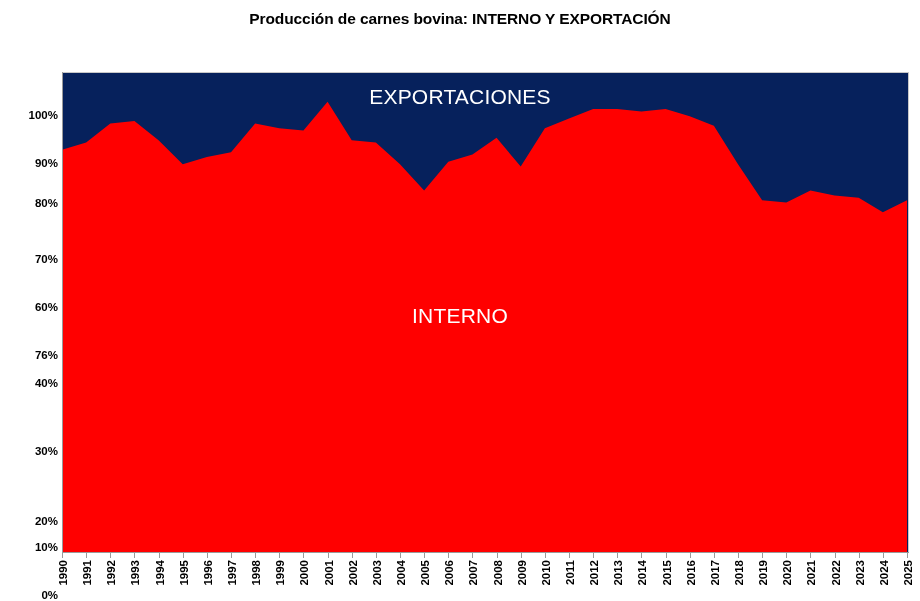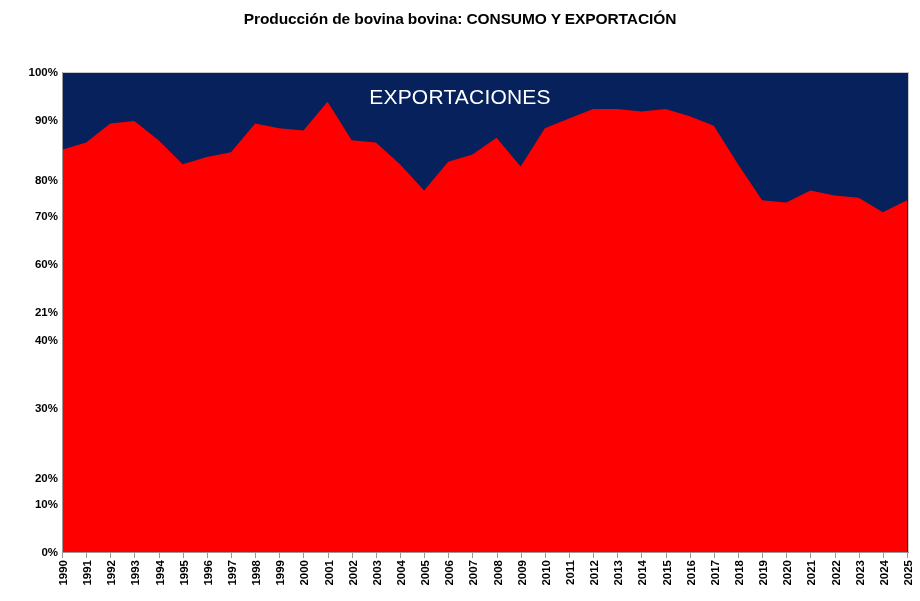--- a/index.html
+++ b/index.html
@@ -81,20 +81,21 @@
   
   .y-tick {
     position: absolute;
     right: 0;
     width: 54px;
     text-align: right;
     font-size: 11.5px;
     font-weight: bold;
     color: #000000;
     line-height: 12px;
+    margin-top: 43px;
   }
   #y-axis {
     position: absolute;
     left: 0;
     top: 0;
     width: 58px;
     height: 601px;
   }
 
   
@@ -160,49 +161,50 @@
     box-sizing: border-box;
     pointer-events: none;
   }
 </style>
 </head>
 <body>
 
 <div id="chart-root">
 
   <div id="title-block">
-    <div class="title-line">Producción de bovina bovina: CONSUMO Y EXPORTACIÓN</div>
+    <div class="title-line">Producción de carnes bovina: INTERNO Y EXPORTACIÓN</div>
   </div>
 
   <div id="y-axis">
       <div class="y-tick" style="top: 546px;">0%</div>
       <div class="y-tick" style="top: 498px;">10%</div>
       <div class="y-tick" style="top: 472px;">20%</div>
       <div class="y-tick" style="top: 402px;">30%</div>
       <div class="y-tick" style="top: 334px;">40%</div>
-      <div class="y-tick" style="top: 306px;">21%</div>
+      <div class="y-tick" style="top: 306px;">76%</div>
       <div class="y-tick" style="top: 258px;">60%</div>
       <div class="y-tick" style="top: 210px;">70%</div>
-      <div class="y-tick" style="top: 174px;">80%</div>
+      <div class="y-tick" style="top: 154px;">80%</div>
       <div class="y-tick" style="top: 114px;">90%</div>
       <div class="y-tick" style="top: 66px;">100%</div>
     </div>
 
   <div id="plot-area" style="background: rgb(6, 33, 92);">
     <svg id="area-svg" width="846" height="480" viewBox="0 0 846 480" preserveAspectRatio="none">
       <rect x="0" y="0" width="846" height="480" fill="#06215C"></rect>
       <path id="consumo-path" d="M 0 480.00 L 0.00 76.80 L 24.14 69.60 L 48.29 50.40 L 72.43 48.00 L 96.57 67.20 L 120.71 91.20 L 144.86 84.00 L 169.00 79.20 L 193.14 50.40 L 217.29 55.20 L 241.43 57.60 L 265.57 28.80 L 289.71 67.20 L 313.86 69.60 L 338.00 91.20 L 362.14 117.60 L 386.29 88.80 L 410.43 81.60 L 434.57 64.80 L 458.71 93.60 L 482.86 55.20 L 507.00 45.60 L 531.14 36.00 L 555.29 36.00 L 579.43 38.40 L 603.57 36.00 L 627.71 43.20 L 651.86 52.80 L 676.00 91.20 L 700.14 127.20 L 724.29 129.60 L 748.43 117.60 L 772.57 122.40 L 796.71 124.80 L 820.86 139.20 L 845.00 127.20 L 845.00 480.00 Z" fill="#FF0000"></path>
     </svg>
   </div>
   <div id="plot-frame"></div>
   <div id="y-axis-line"></div>
   <div id="x-axis-line"></div>
 
   <div class="series-label" id="label-exportaciones">EXPORTACIONES</div>
   <div class="series-label" id="label-consumo">
+    <span>INTERNO</span>
   </div>
 
   <div id="x-axis">
       <div class="x-tick-mark" style="left: 0px;"></div>
       <div class="x-tick-label" style="left: -5px;">1990</div>
       <div class="x-tick-mark" style="left: 24.14px;"></div>
       <div class="x-tick-label" style="left: 19.14px;">1991</div>
       <div class="x-tick-mark" style="left: 48.29px;"></div>
       <div class="x-tick-label" style="left: 43.29px;">1992</div>
       <div class="x-tick-mark" style="left: 72.43px;"></div>

